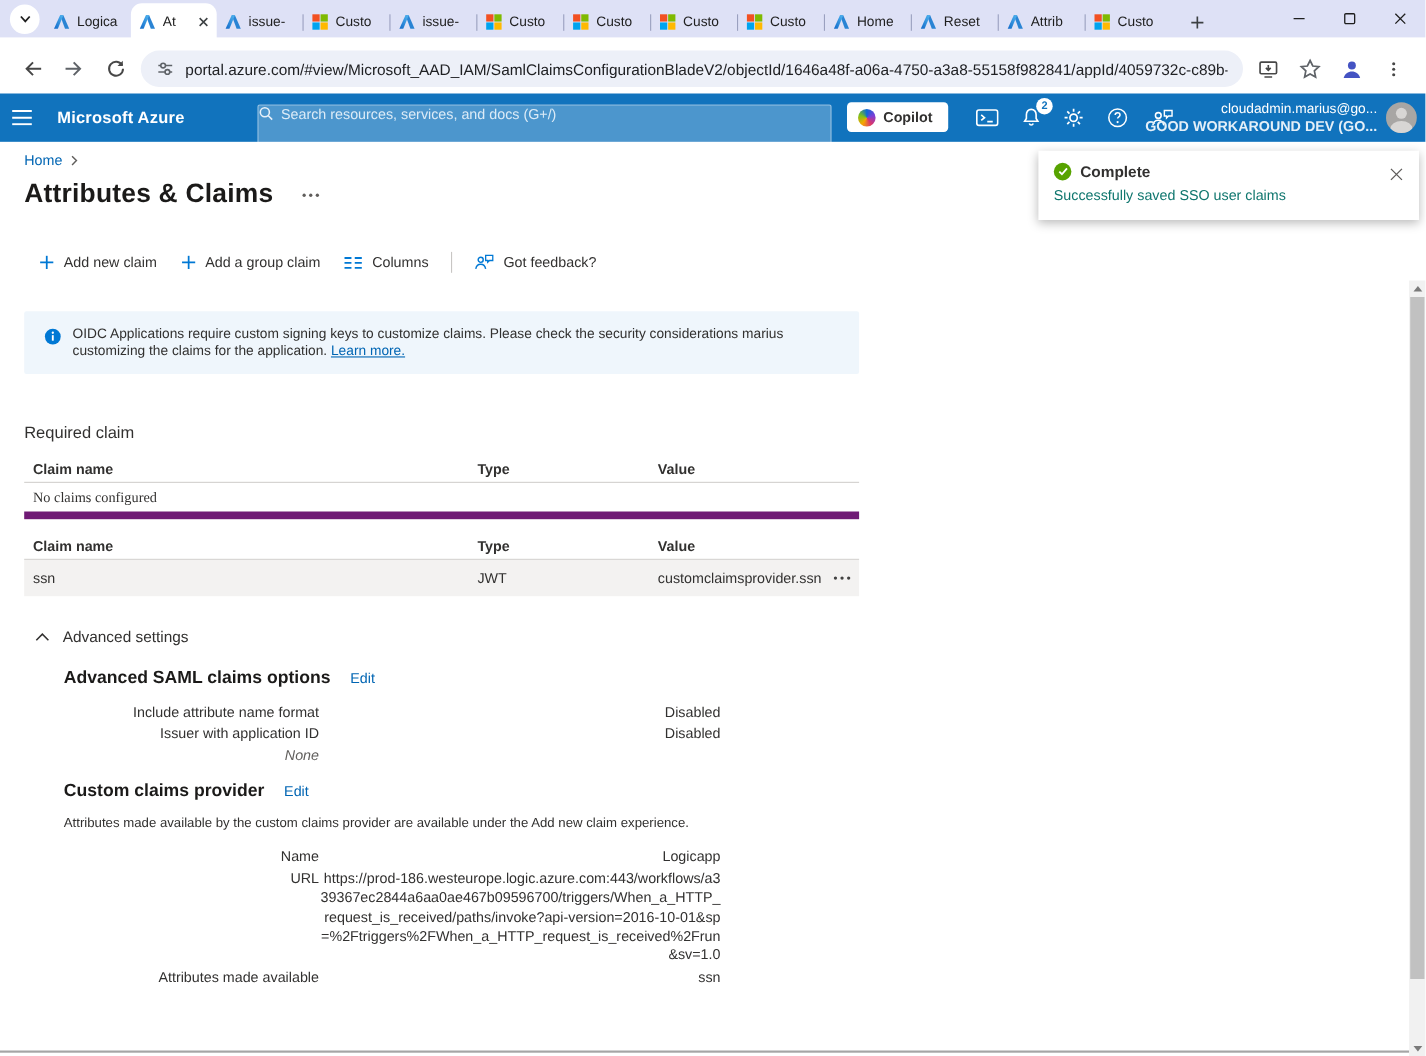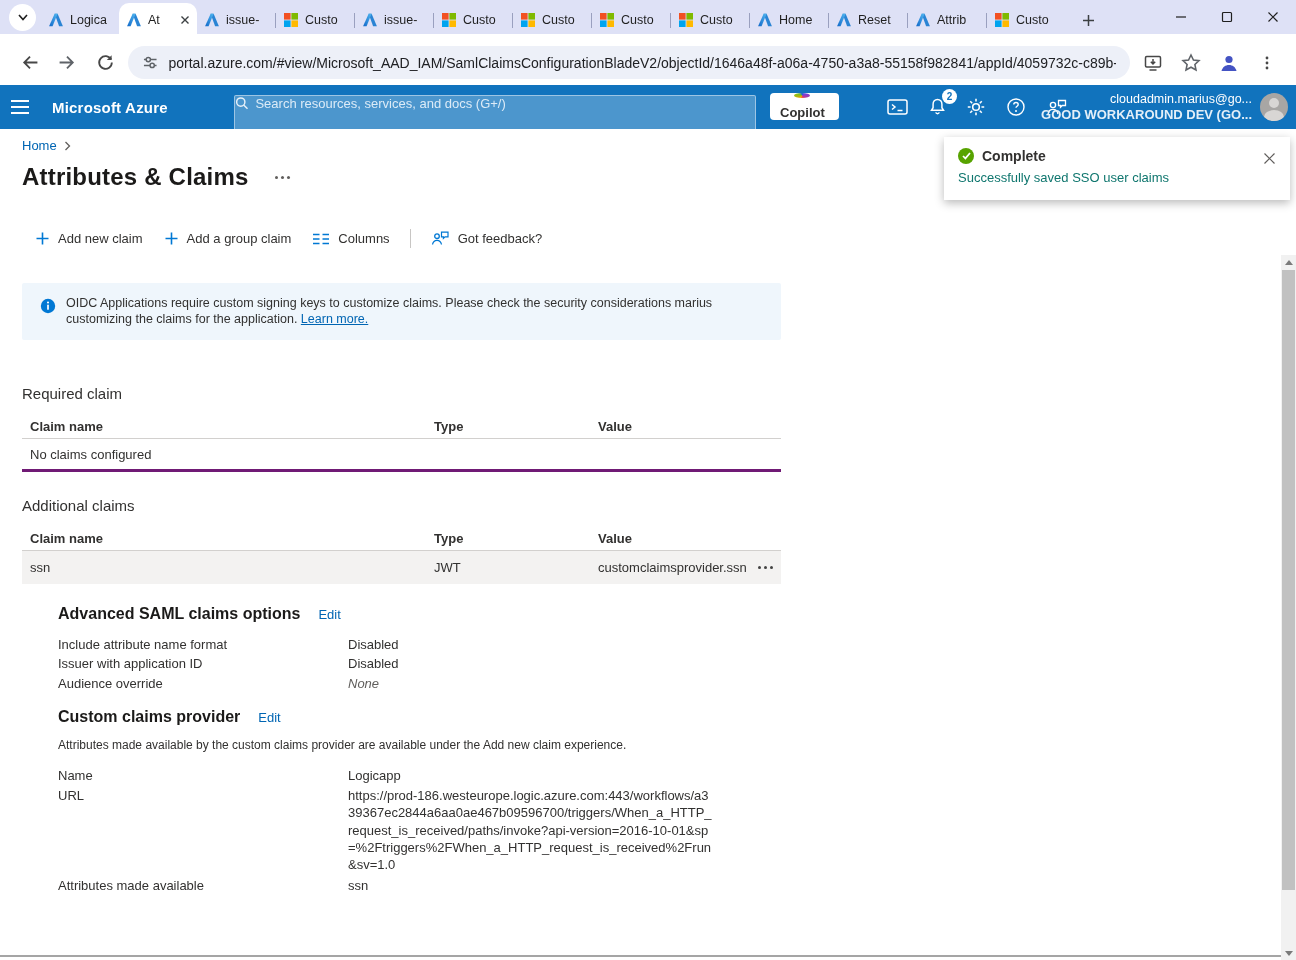--- a/index.html
+++ b/index.html
@@ -62,21 +62,21 @@
     background:rgba(255,255,255,.25); border:1px solid rgba(255,255,255,.45);
     border-radius:2px; display:flex; align-items:flex-start; padding:0 0; gap:7px;
   }
   .az-search input {
     background:transparent; border:none; outline:none; color:#fff; font-size:13px; width:100%;
     font-family:"Liberation Sans", sans-serif;
   }
   .az-search input::placeholder { color:#dcebf7; }
   .copilot-btn {
     position:absolute; left:770px; top:8px; height:27px; padding:0 14px 0 10px;
-    background:#fff; border-radius:4px; display:flex; align-items:center; gap:7px;flex-direction:column;
+    background:#fff; border-radius:4px; display:flex; align-items:center; gap:7px;
   }
   .copilot-ico { width:16px; height:16px; border-radius:50%;
     background:conic-gradient(#0b68d8,#7a3fd8,#d8356f,#f7a600,#7ec11b,#0b68d8); }
   .copilot-label { font-size:13px; color:#323130; font-weight:bold; }
   .az-ico-btn { position:absolute; top:9px; width:26px; height:26px; display:flex; align-items:center; justify-content:center; }
   .badge {
     position:absolute; top:-5px; right:-7px; min-width:15px; height:15px; border-radius:8px;
     background:#fff; color:#1173bd; font-size:10px; font-weight:bold;
     display:flex; align-items:center; justify-content:center; padding:0 3px;
   }
@@ -124,32 +124,32 @@
 
   .sec-heading { margin:0 0 0 22px; font-size:15px; color:#323130; font-weight:normal; }
   .h-required { margin-top:45px; }
   .h-additional { margin-top:25px; }
 
   .claims-table { margin-left:22px; width:759px; font-size:13px; }
   .t-head { display:grid; grid-template-columns:412px 164px auto; border-bottom:1px solid #d2d0ce; height:24px; align-items:center; margin-top:13px; font-weight:bold; color:#323130; }
   .t-head > div:first-child { padding-left:8px; }
   .t-row { display:grid; grid-template-columns:412px 164px auto; height:33px; align-items:center; color:#323130; }
   .t-row > div:first-child { padding-left:8px; }
-  .t-row.empty { border-bottom:3px solid #701a75; }
+  .t-row.empty { border-bottom:7px solid #701a75;font-family:Liberation Serif, serif; }
   .t-row.data { background:#f3f2f1; }
   .val-cell { display:flex; align-items:center; justify-content:space-between; padding-right:10px; }
 
   .adv-toggle { margin:29px 0 0 32px; display:flex; align-items:center; gap:12px; font-size:14px; color:#323130; }
   .sub-heading-row { margin-left:58px; display:flex; align-items:baseline; gap:18px; }
   .sub-heading { font-size:16px; font-weight:bold; color:#1b1a19; }
   .edit-link { font-size:13px; color:#0065b3; }
   .saml-head { margin-top:21px; }
   .ccp-head { margin-top:15px; }
 
-  .kv-grid { margin-left:58px; font-size:13px; color:#323130; }
+  .kv-grid { font-size:13px; color:#323130;text-align:right; }
   .kv-row { display:grid; grid-template-columns:290px 365px; line-height:19.3px; }
   .saml-rows { margin-top:12px; }
   .italic-val { font-style:italic; color:#605e5c; }
   .ccp-desc { margin:12px 0 0 58px; font-size:12px; color:#323130; }
   .ccp-rows { margin-top:14px; }
   .kv-row.url-row { line-height:17.2px; margin:2px 0 3px; }
   .url-val { word-break:break-all; }
 
   .bottom-divider { position:absolute; left:0; top:826px; width:1281px; height:2px; background:#a5a5a5; }
 
@@ -512,54 +512,58 @@
         <div>Type</div>
         <div>Value</div>
       </div>
       <div class="t-row empty">
         <div>No claims configured</div>
         <div></div>
           <div></div>
       </div>
     </div>
 
-    <h2 class="sec-heading h-additional">Additional claims</h2>
     <div class="claims-table">
       <div class="t-head">
         <div>Claim name</div>
         <div>Type</div>
         <div>Value</div>
       </div>
       <div class="t-row data">
         <div>ssn</div>
         <div>JWT</div>
         <div class="val-cell">
           <span>customclaimsprovider.ssn</span>
           <span class="dots" style="--c:#424242; background:#424242; box-shadow:6px 0 0 #424242,12px 0 0 #424242; margin-right:10px"></span>
         </div>
       </div>
     </div>
 
+    <div class="adv-toggle">
+      <svg width="13" height="8" viewBox="0 0 13 8">
+          <polyline points="1,7 6.5,1.5 12,7" fill="none" stroke="#323130" stroke-width="1.4"></polyline>
+        </svg>
+      <span>Advanced settings</span>
+    </div>
 
     <div class="sub-heading-row saml-head">
       <h3 class="sub-heading">Advanced SAML claims options</h3>
       <span class="edit-link">Edit</span>
     </div>
 
     <div class="kv-grid saml-rows">
       <div class="kv-row">
         <span>Include attribute name format</span>
         <span>Disabled</span>
       </div>
       <div class="kv-row">
         <span>Issuer with application ID</span>
         <span>Disabled</span>
       </div>
       <div class="kv-row">
-        <span>Audience override</span>
         <span class="italic-val">None</span>
       </div>
     </div>
 
     <div class="sub-heading-row ccp-head">
       <h3 class="sub-heading">Custom claims provider</h3>
       <span class="edit-link">Edit</span>
     </div>
 
     <div class="ccp-desc">Attributes made available by the custom claims provider are available under the Add new claim experience.</div>

